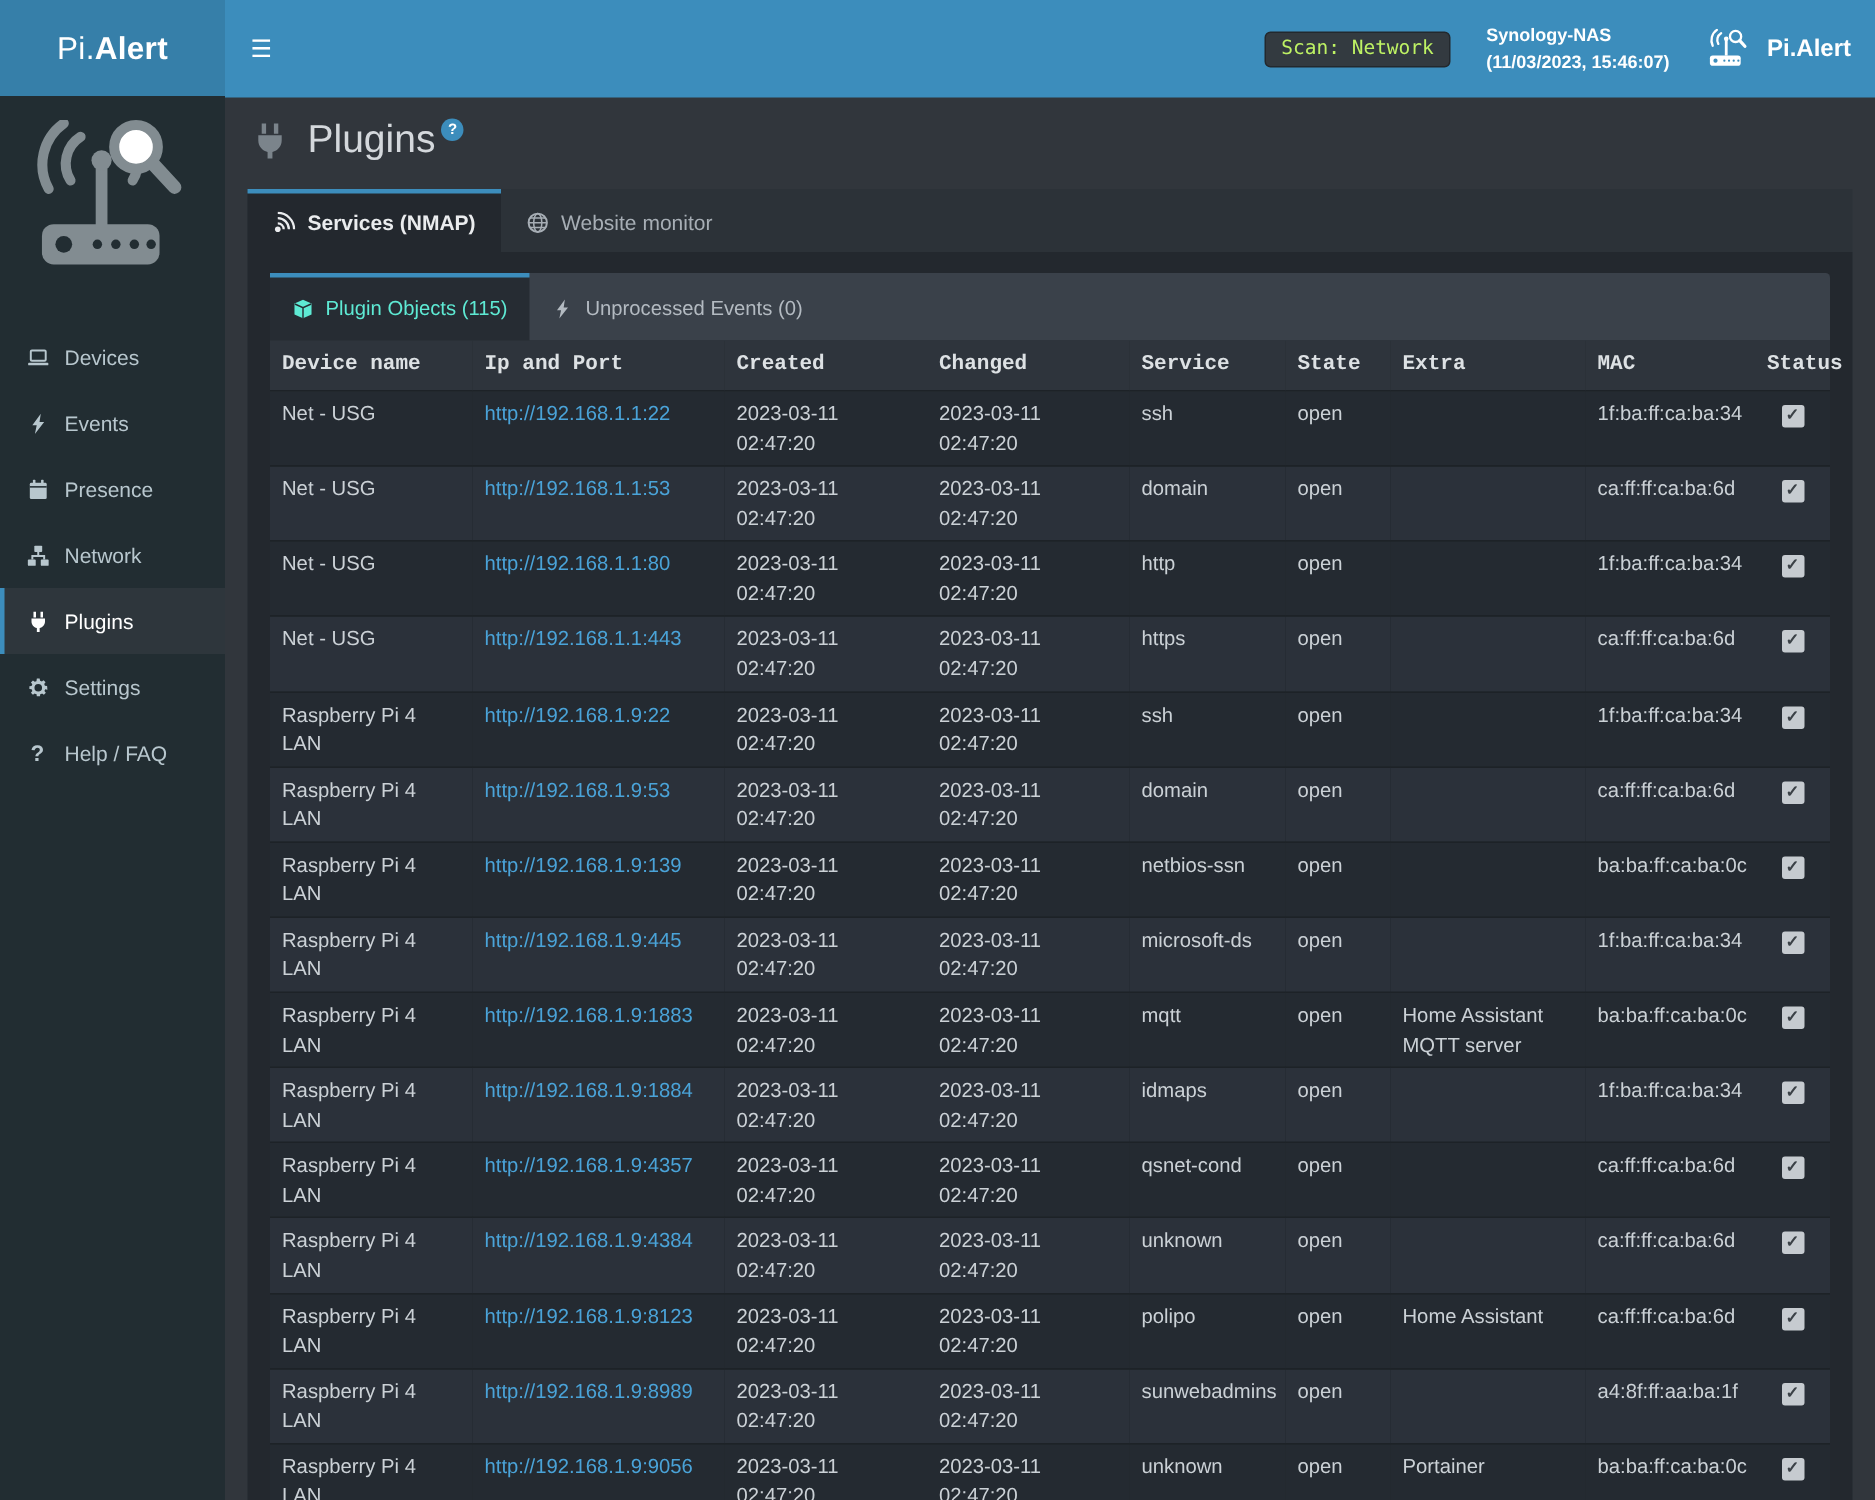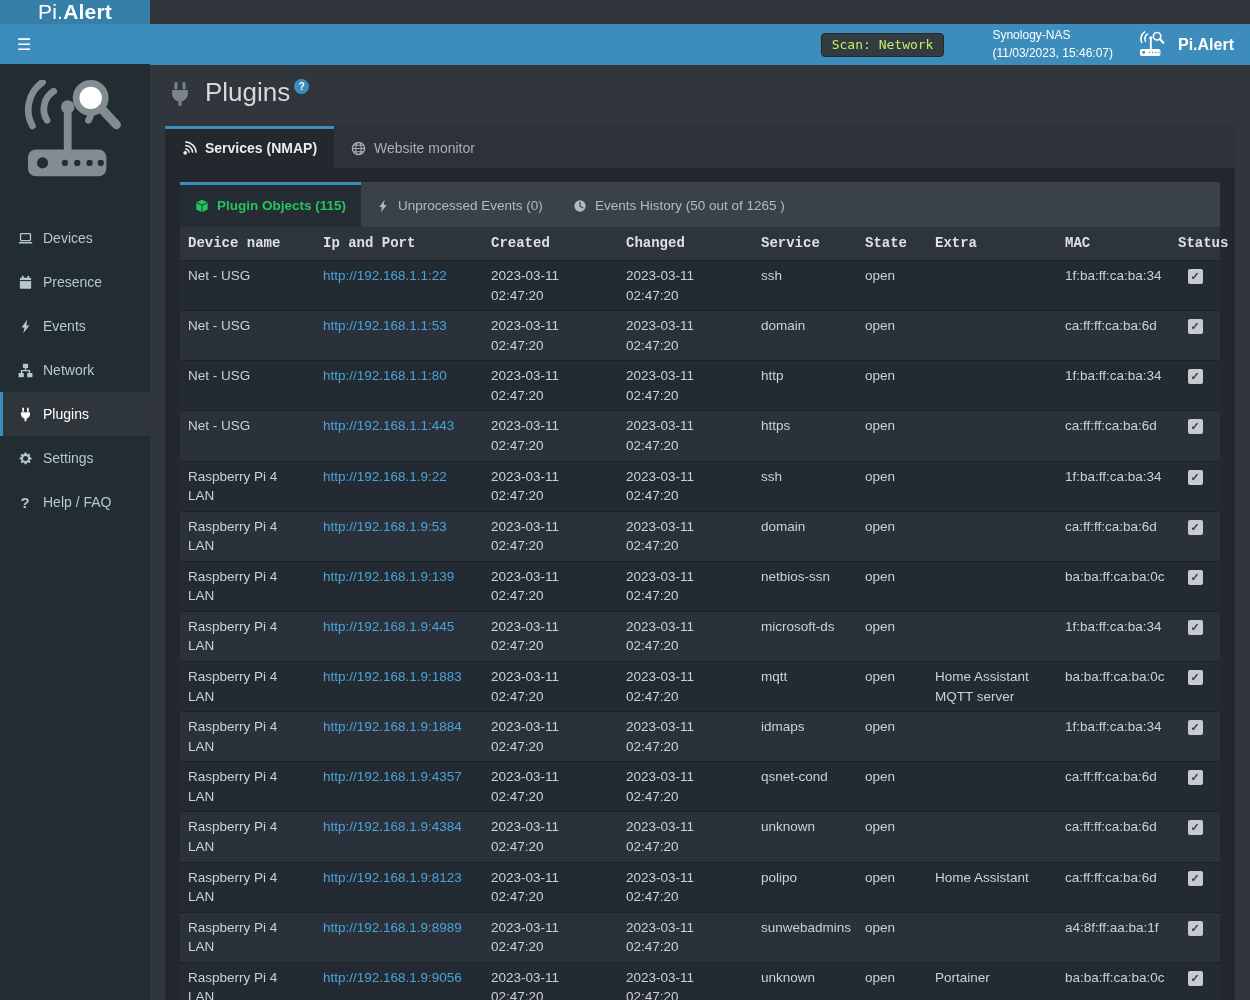--- a/index.html
+++ b/index.html
@@ -4,39 +4,39 @@
 <style>
   * { box-sizing: border-box; margin: 0; padding: 0; }
   html, body { width: 1250px; height: 1000px; overflow: hidden; }
   body {
     background: #31363c;
     font-family: "Liberation Sans", sans-serif;
     color: #c9cfd4;
   }
 
   
-  .topbar { display: flex; height: 65px; flex-direction: column; }
+  .topbar { display: flex; height: 65px; }
   .logo-box {
     width: 150px; background: #367fa9; color: #fff;
     display: flex; align-items: center; justify-content: center;
     font-size: 21px; letter-spacing: .2px; cursor: pointer;
   }
   .logo-box b { font-weight: 700; }
   .topnav { flex: 1; background: #3c8dbc; display: flex; align-items: center; color: #fff; }
   .hamburger {
     height: 100%; padding: 0 17px; display: flex; align-items: center;
     font-size: 16px; cursor: pointer; user-select: none;
   }
   .topnav-right { margin-left: auto; display: flex; align-items: center; gap: 24px; padding-right: 16px; }
   .scan-badge {
     font-family: "DejaVu Sans Mono", monospace; font-size: 13px;
     background: #333a40; border: 1px solid #23282d; border-radius: 4px;
     padding: 3px 10px 4px; color: #bef264; white-space: nowrap;
   }
-  .host-info { font-size: 12px; font-weight: 400; line-height: 1.45; margin-left: 24px; }
+  .host-info { font-size: 12px; font-weight: 700; line-height: 1.45; }
   .brand { display: flex; align-items: center; gap: 9px; font-size: 16px; font-weight: 700; }
   .brand svg { display: block; }
 
   
   .sidebar {
     position: absolute; top: 64px; left: 0; width: 150px; height: 950px;
     background: #222d32;
   }
   .sidebar-logo { display: flex; justify-content: center; padding: 16px 0 24px; color: #828c91; }
   .side-item {
@@ -74,21 +74,21 @@
   .tab.active { background: #23282e; border-top-color: #3c8dbc; color: #eaecee; font-weight: 700; }
 
   .panel-body { background: #23282e; padding: 14px 15px 0; height: 860px; overflow: hidden; }
 
   .subtabs { display: flex; background: #3a414a; border-radius: 3px 3px 0 0; }
   .subtab {
     display: flex; align-items: center; gap: 8px; padding: 13px 15px 14px;
     font-size: 13.5px; color: #b3bac1; border-top: 3px solid transparent; cursor: pointer;
   }
   .subtab .icon svg { width: 14px; height: 14px; display: block; }
-  .subtab.active { background: #262c33; border-top-color: #3c8dbc; color: #22c55e; font-weight: 700; }
+  .subtab.active { background: #262c33; border-top-color: #3c8dbc; color: #5eead4; font-weight: 400; }
 
   
   table.data-table {
     width: 100%; border-collapse: collapse; table-layout: fixed;
     font-size: 13.5px; color: #cbd1d6;
   }
   .data-table thead th {
     background: #2e343c; text-align: left; font-weight: 700; color: #dde1e4;
     padding: 8px 8px 9px; font-size: 14px; cursor: pointer; font-family: Liberation Mono, monospace;
   }
@@ -184,35 +184,35 @@
           <svg viewBox="0 0 16 16">
             <rect x="2.7" y="2.8" width="10.6" height="7.4" rx="0.8" fill="none" stroke="currentColor" stroke-width="1.4"></rect>
             <rect x="0.8" y="11.6" width="14.4" height="1.8" rx="0.6" fill="currentColor"></rect>
           </svg>
         </span>
        <span>Devices</span>
      </div>
       <div class="side-item">
        <span class="icon">
           <svg viewBox="0 0 16 16" fill="currentColor">
+            <path d="M9.8 0.8 3.8 9h3.1L5.6 15.2 12.2 6.8H8.9z"></path>
+          </svg>
+        </span>
+       <span>Events</span>
+     </div>
+      <div class="side-item">
+       <span class="icon">
+          <svg viewBox="0 0 16 16" fill="currentColor">
             <rect x="2" y="3" width="12" height="11.6" rx="1"></rect>
             <rect x="4.2" y="0.9" width="1.8" height="3.4" rx="0.5"></rect>
             <rect x="10" y="0.9" width="1.8" height="3.4" rx="0.5"></rect>
             <rect x="2" y="5.4" width="12" height="1.1" fill="#222d32"></rect>
           </svg>
         </span>
        <span>Presence</span>
-     </div>
-      <div class="side-item">
-       <span class="icon">
-          <svg viewBox="0 0 16 16" fill="currentColor">
-            <path d="M9.8 0.8 3.8 9h3.1L5.6 15.2 12.2 6.8H8.9z"></path>
-          </svg>
-        </span>
-       <span>Events</span>
      </div>
       <div class="side-item">
        <span class="icon">
           <svg viewBox="0 0 16 16" fill="currentColor">
             <rect x="5.2" y="0.9" width="5.6" height="4.4" rx="0.6"></rect>
             <rect x="0.6" y="10.7" width="5.6" height="4.4" rx="0.6"></rect>
             <rect x="9.8" y="10.7" width="5.6" height="4.4" rx="0.6"></rect>
             <path d="M7.3 5.3h1.4v2.2h4.2v3.2h-1.4V8.9H4.5v1.8H3.1V7.5h4.2z"></path>
           </svg>
         </span>
@@ -293,29 +293,20 @@
             </span>
        <span>Plugin Objects (115)</span>
      </div>
           <div class="subtab">
        <span class="icon">
               <svg viewBox="0 0 16 16" fill="currentColor">
                 <path d="M9.8 0.8 3.8 9h3.1L5.6 15.2 12.2 6.8H8.9z"></path>
               </svg>
             </span>
        <span>Unprocessed Events (0)</span>
-     </div>
-          <div class="subtab">
-       <span class="icon">
-              <svg viewBox="0 0 16 16">
-                <circle cx="8" cy="8" r="6.5" fill="currentColor"></circle>
-                <path d="M8 3.6v4.6l3.1 1.8" stroke="#3a414a" stroke-width="1.4" fill="none" stroke-linecap="round"></path>
-              </svg>
-            </span>
-       <span>Events History (50 out of 1265 )</span>
      </div>
         </div>
       <table class="data-table">
         <colgroup>
             <col style="width: 135px;">
             <col style="width: 168px;">
             <col style="width: 135px;">
             <col style="width: 135px;">
             <col style="width: 104px;">
             <col style="width: 70px;">

